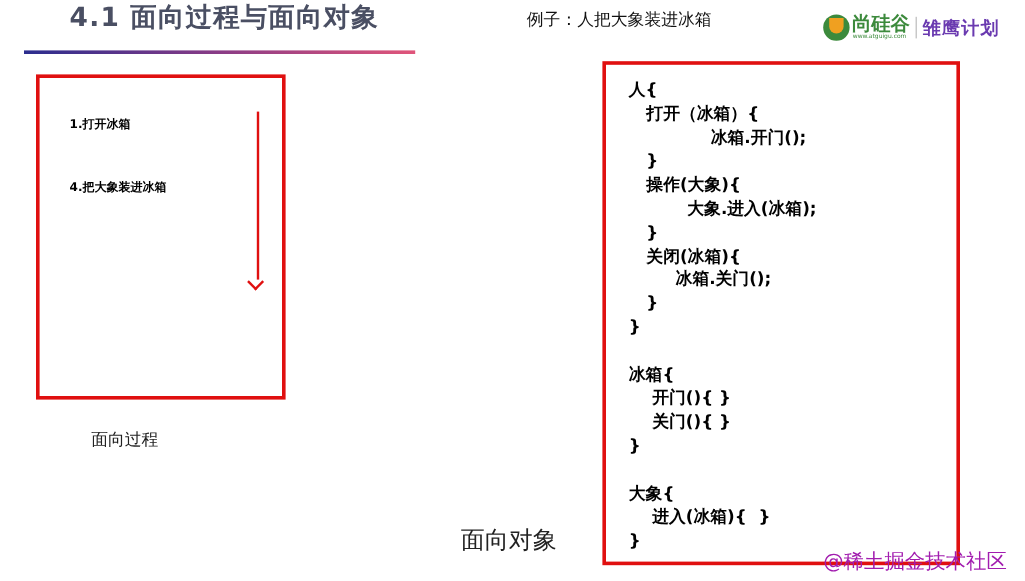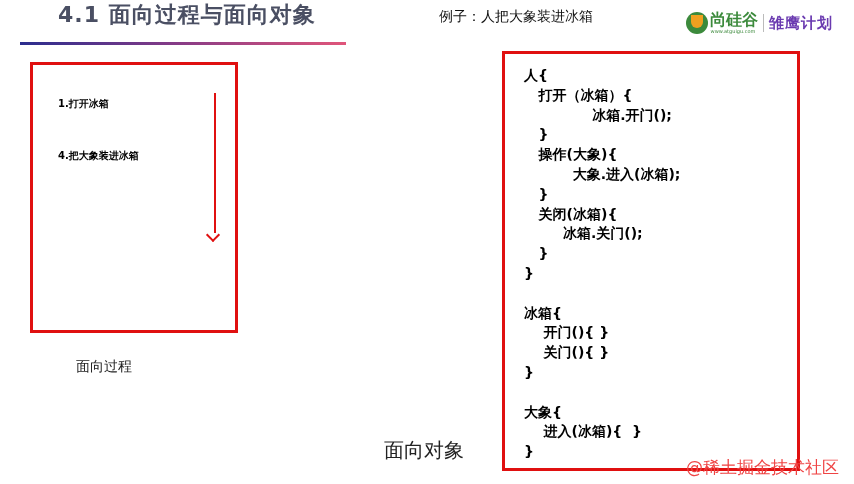--- a/index.html
+++ b/index.html
@@ -18,21 +18,21 @@
   .logo-plan { font-size:15px; font-weight:bold; color:#6a3ab0; letter-spacing:1px; }
   .box-left { position:absolute; left:30px; top:62px; width:202px; height:265px; border:3px solid #e01010; }
   .steps { position:absolute; left:58px; top:97px; font-size:10px; font-weight:bold; }
   .steps div { height:52px; }
   .arrow-line { position:absolute; left:214px; top:93px; width:2px; height:140px; background:#e01010; }
   .arrow-head { position:absolute; left:208px; top:230px; width:8px; height:8px; border-right:2px solid #e01010; border-bottom:2px solid #e01010; transform:rotate(45deg); }
   .label-proc { position:absolute; left:76px; top:358px; font-size:14px; font-family:"DejaVu Serif","Liberation Serif",serif; color:#222; }
   .label-obj { position:absolute; left:384px; top:437px; font-size:20px; font-family:Liberation Sans, sans-serif; color:#222; }
   .box-right { position:absolute; left:502px; top:51px; width:292px; height:414px; border:3px solid #e01010; }
   .code { position:absolute; left:524px; top:66px; font-size:14px; font-weight:bold; line-height:19.8px; white-space:pre; }
-  .watermark { position:absolute; left:686px; top:456px; font-size:17px; color:#ef4444; white-space:nowrap; }
+  .watermark { position:absolute; left:686px; top:456px; font-size:17px; color:#a21caf; white-space:nowrap; }
 </style>
 </head>
 <body>
 
 <div class="title">4.1 面向过程与面向对象</div>
 <div class="title-rule"></div>
 <div class="example">例子：人把大象装进冰箱</div>
 
 <div class="logo">
   <div class="logo-u"></div>

